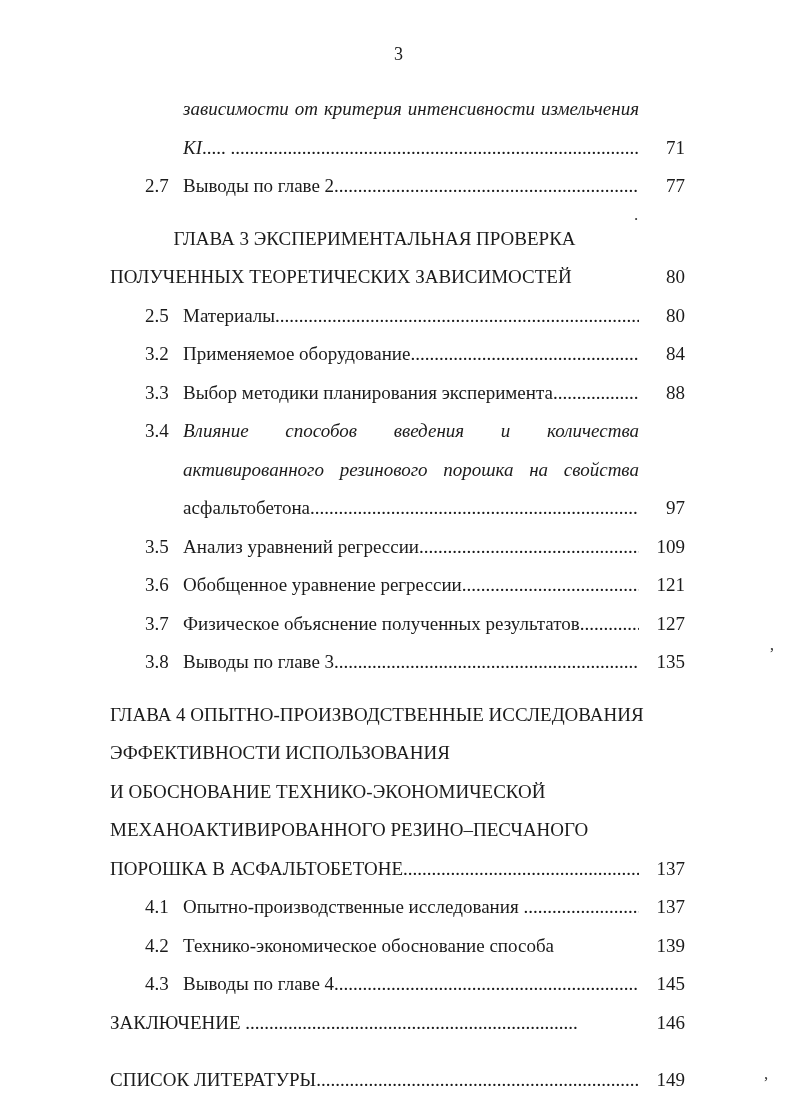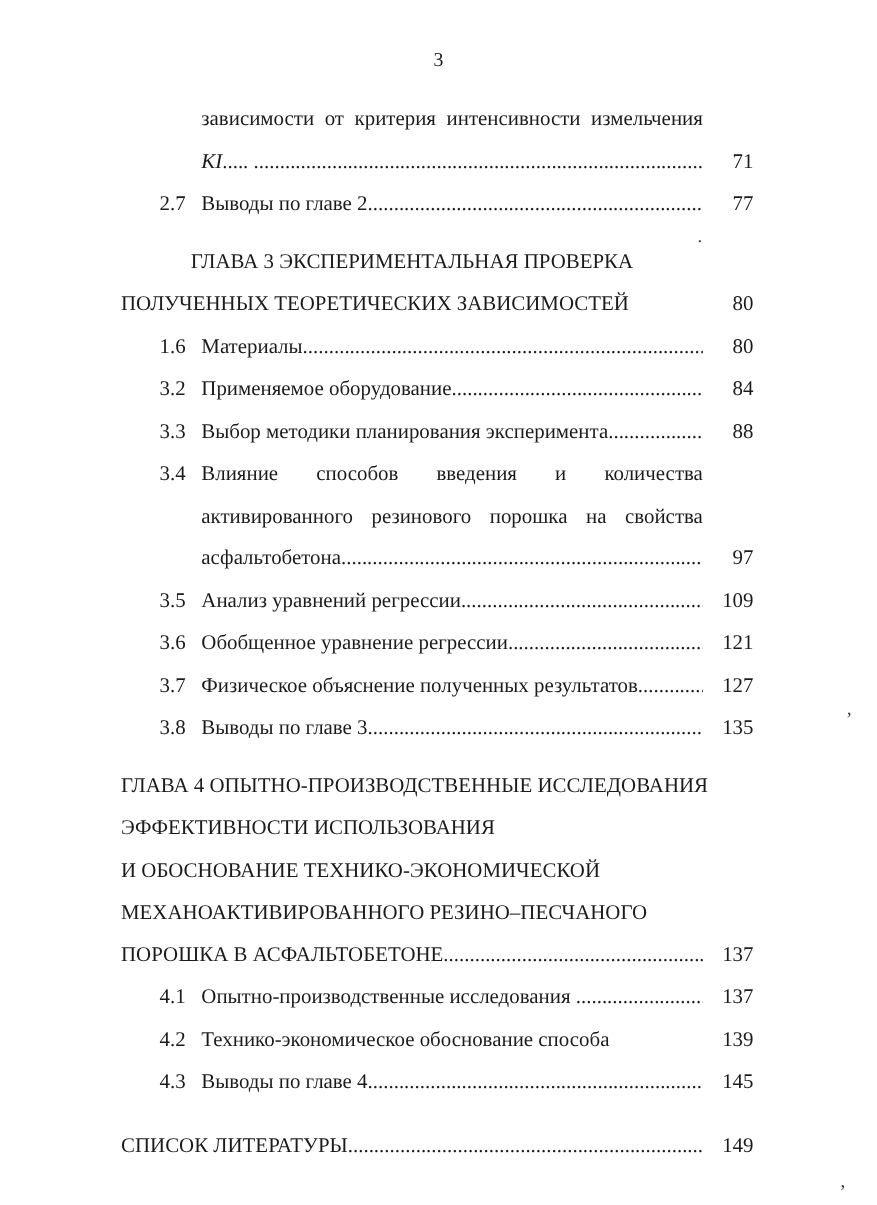--- a/index.html
+++ b/index.html
@@ -44,20 +44,21 @@
     min-width: 0;
     white-space: nowrap;
     overflow: visible;
   }
   .clip { overflow: hidden; }
   .jus {
     white-space: normal;
     text-align: justify;
     text-align-last: justify;
     overflow: visible;
+    font-style: italic;
   }
   .pg {
     flex: 0 0 46px;
     text-align: right;
     white-space: nowrap;
   }
   .gap-lg { margin-top: 14px; text-align: center; }
   .gap-md { margin-top: 19px; }
   .it { font-style: italic; text-align: right; }
   .artifact {
@@ -96,21 +97,21 @@
     <div class="row gap-lg">
       <span class="text">ГЛАВА 3  ЭКСПЕРИМЕНТАЛЬНАЯ ПРОВЕРКА</span>
       <span class="pg"></span>
     </div>
     <div class="row">
       <span class="text">ПОЛУЧЕННЫХ ТЕОРЕТИЧЕСКИХ ЗАВИСИМОСТЕЙ</span>
       <span class="pg">80</span>
     </div>
 
     <div class="row">
-      <span class="num">1.6</span>
+      <span class="num">2.5</span>
       <span class="text clip">Материалы.....................................................................................</span>
       <span class="pg">80</span>
     </div>
 
     <div class="row">
       <span class="num">3.2</span>
       <span class="text clip">Применяемое оборудование............................................................</span>
       <span class="pg">84</span>
     </div>
 
@@ -192,20 +193,24 @@
       <span class="text clip">Технико-экономическое обоснование способа</span>
       <span class="pg">139</span>
     </div>
 
     <div class="row">
       <span class="num">4.3</span>
       <span class="text clip">Выводы по главе 4........................................................................</span>
       <span class="pg">145</span>
     </div>
 
+    <div class="row">
+      <span class="text clip">ЗАКЛЮЧЕНИЕ ......................................................................</span>
+      <span class="pg">146</span>
+    </div>
 
     <div class="row gap-md">
       <span class="text clip">СПИСОК ЛИТЕРАТУРЫ................................................................................</span>
       <span class="pg">149</span>
     </div>
 
   </div>
 
   <span class="artifact" style="left:634px; top:206px;">.</span>
   <span class="artifact" style="left:769px; top:645px;">’</span>

